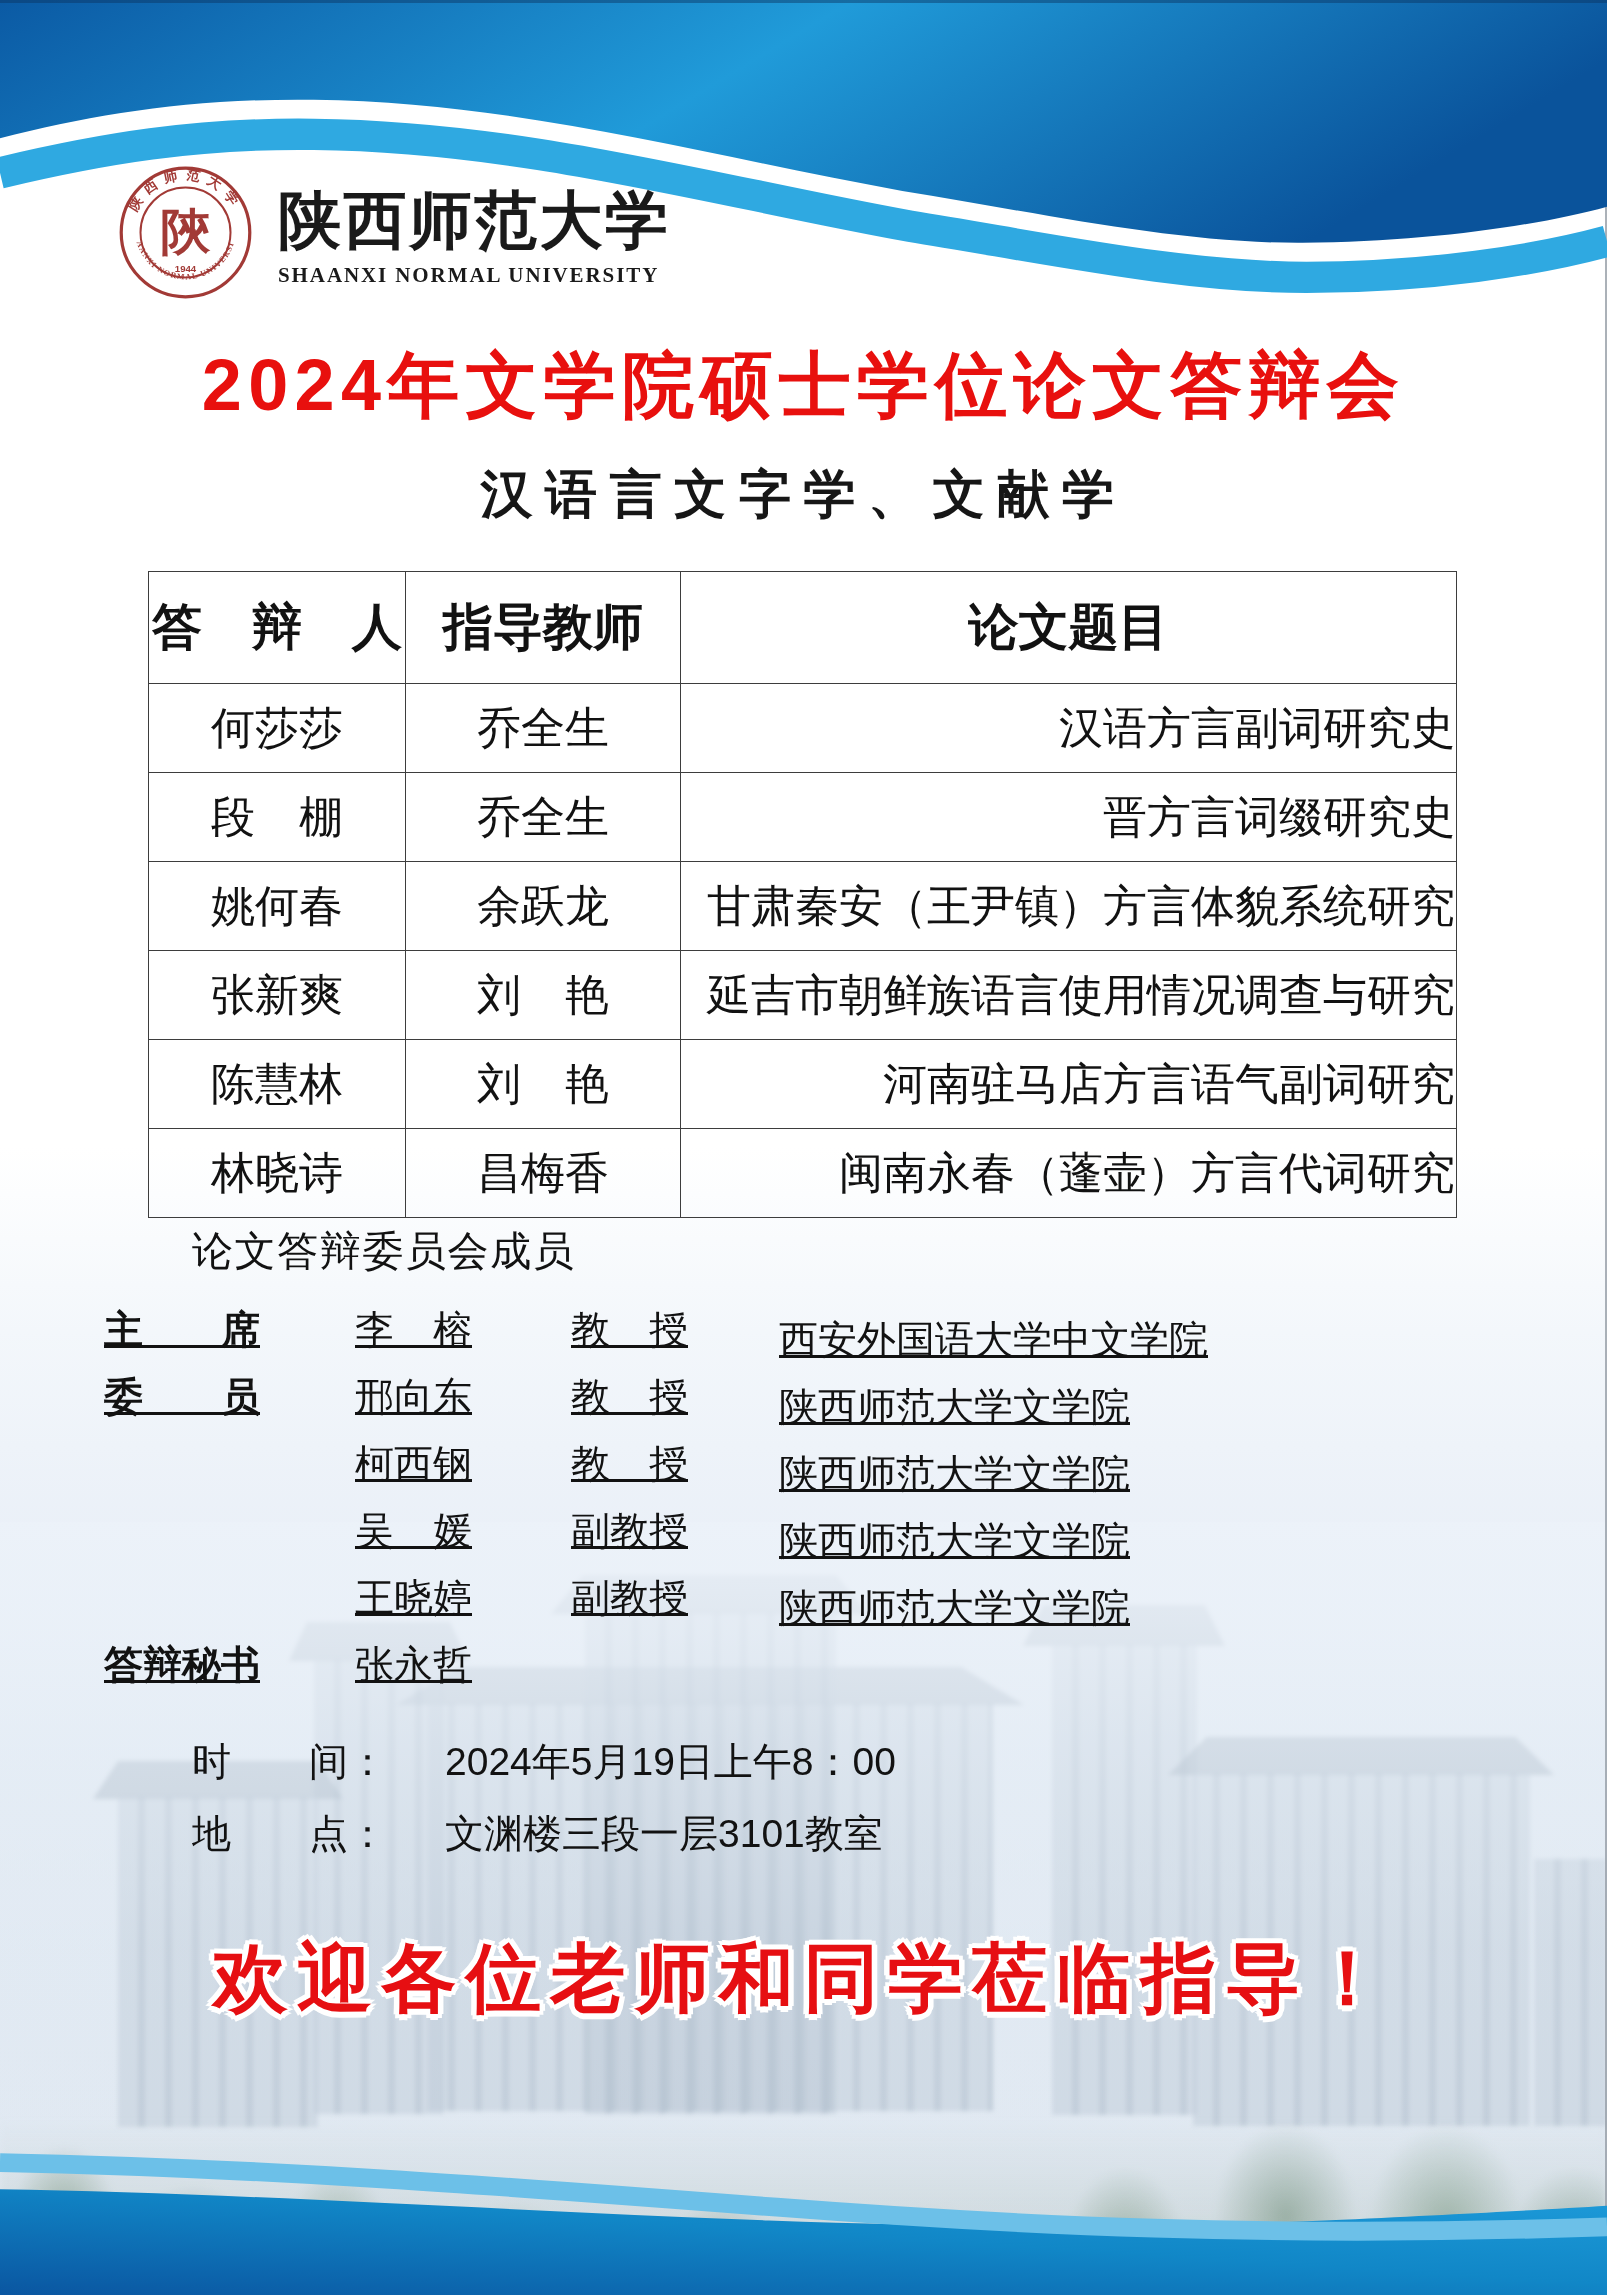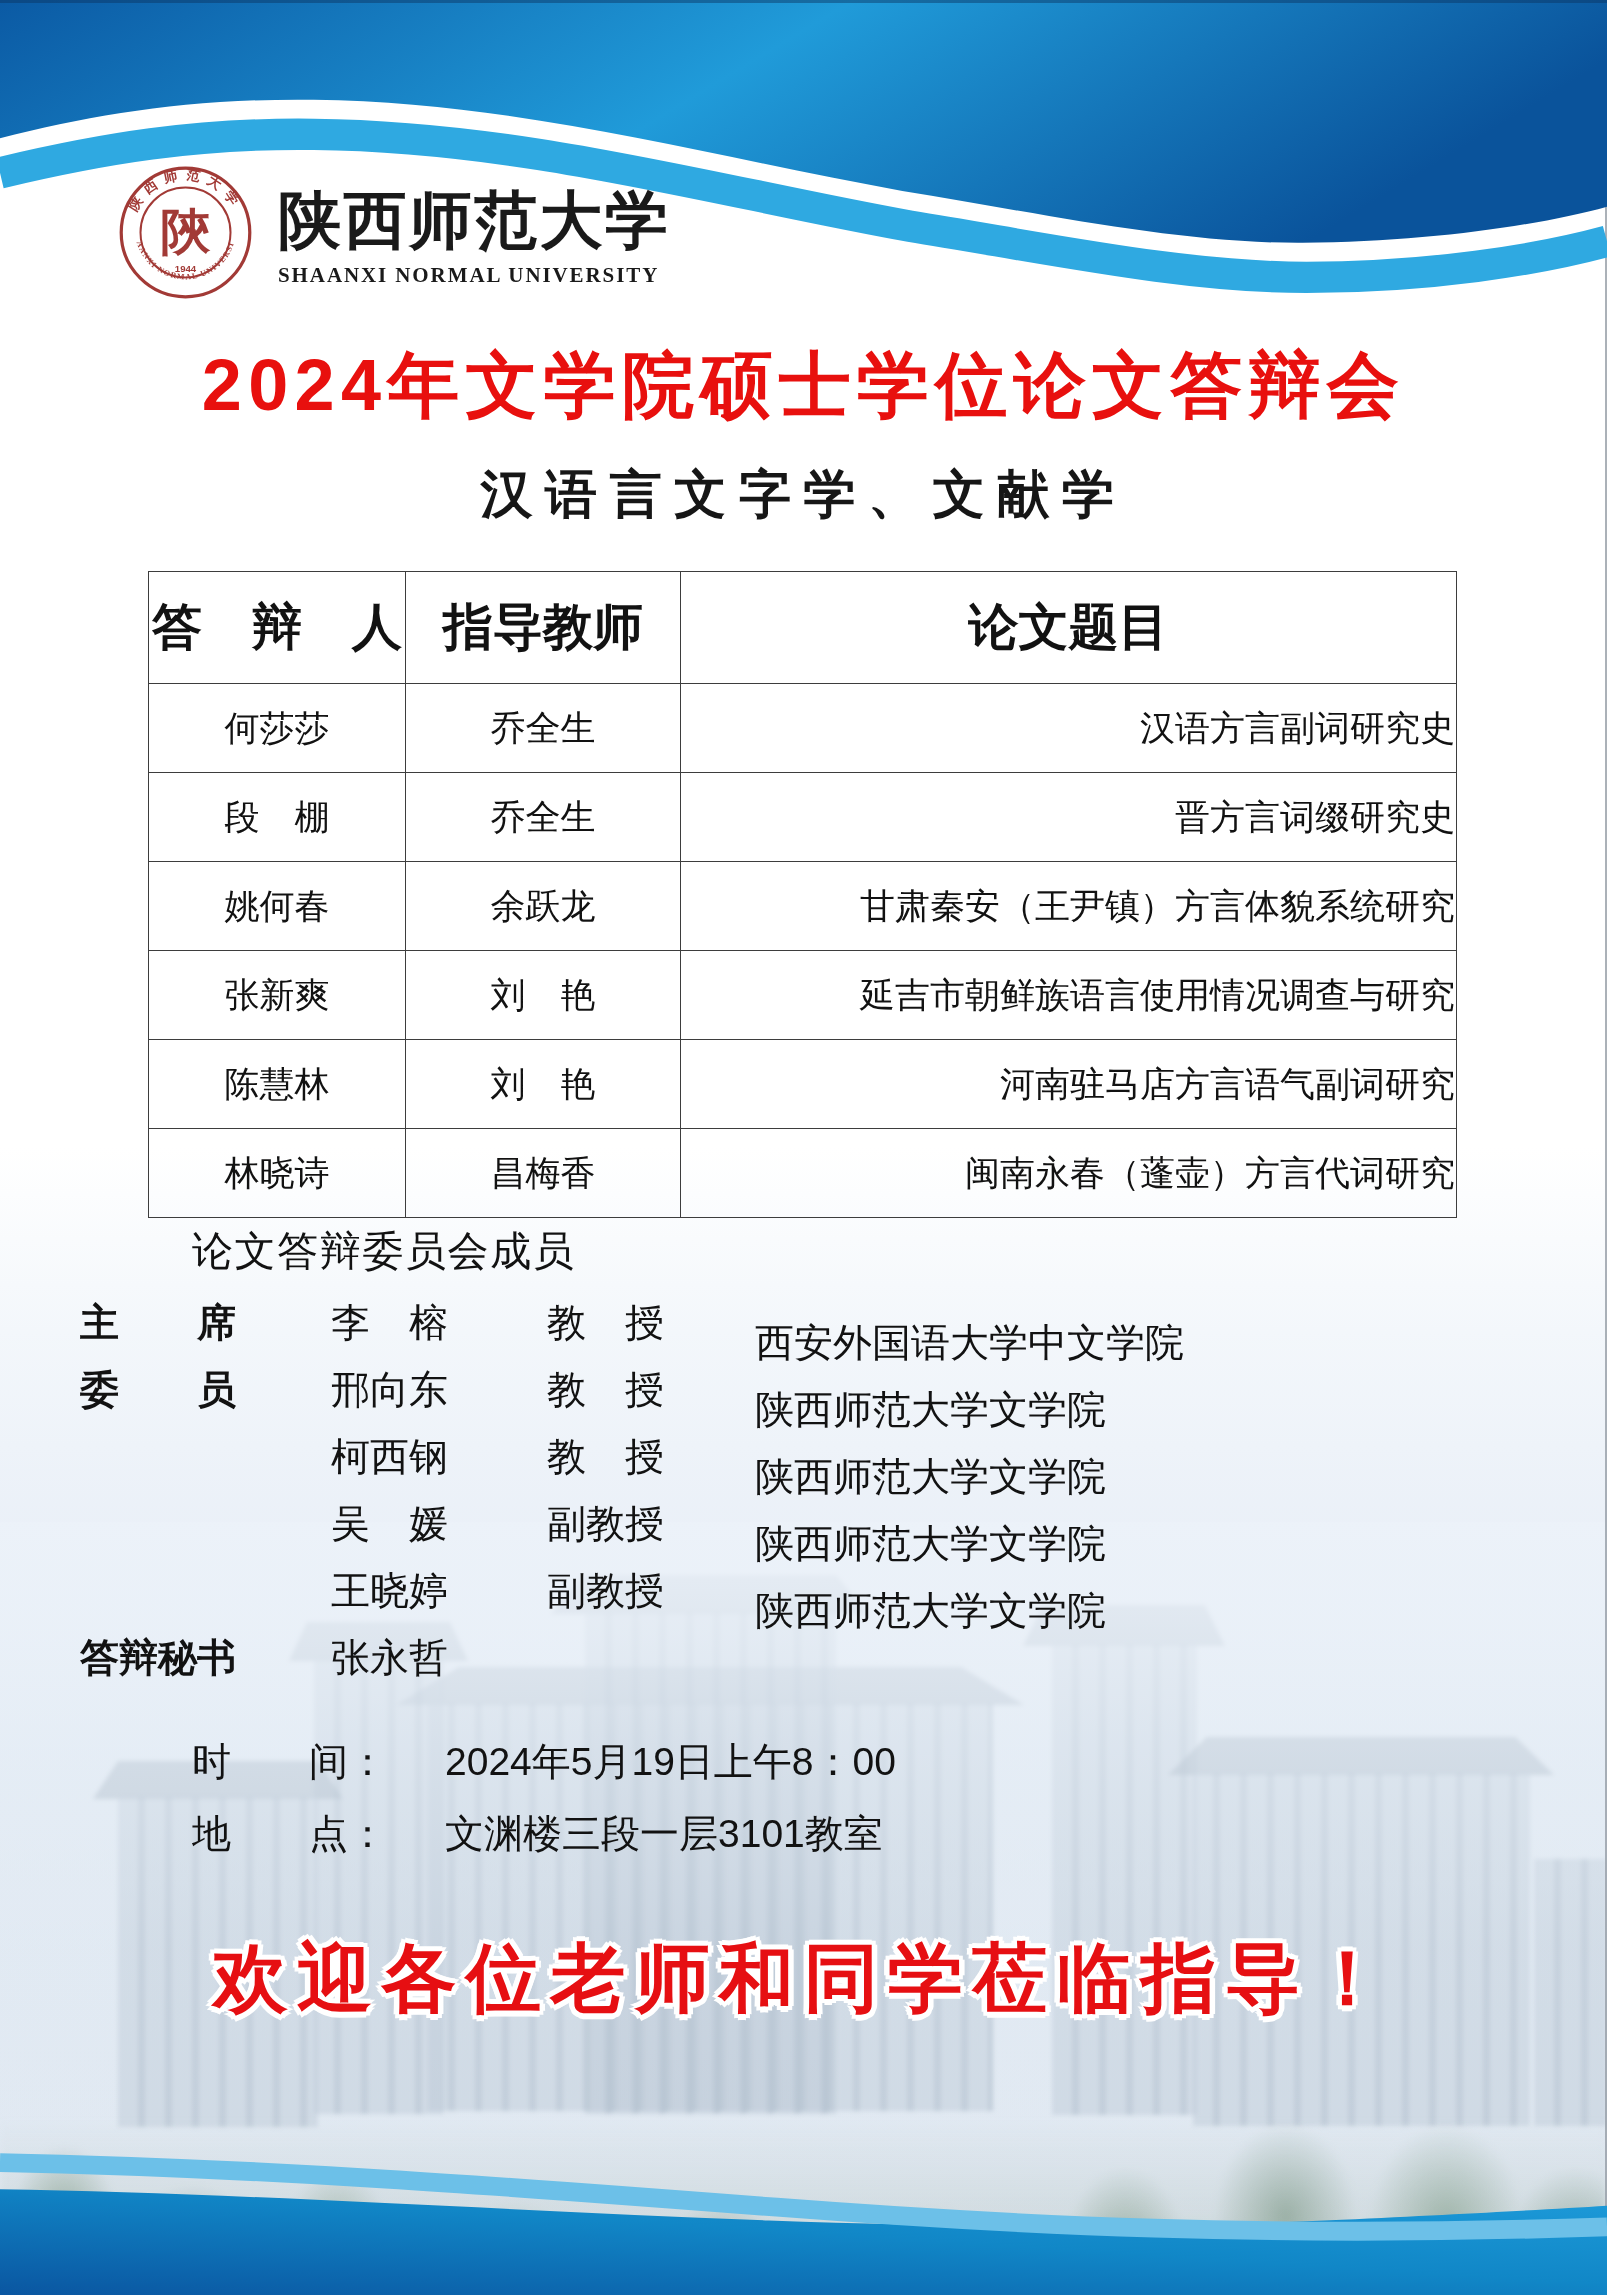--- a/index.html
+++ b/index.html
@@ -42,28 +42,28 @@
   .uni-cn{font-family:"DejaVu Serif",serif;font-weight:bold;font-size:63px;letter-spacing:2.4px;color:#1a1a1a;line-height:1;}
   .uni-en{font-family:"Liberation Serif",serif;font-weight:bold;font-size:21px;letter-spacing:1.9px;color:#1a1a1a;margin-top:11px;}
   .main-title{position:absolute;left:0;top:338px;width:100%;text-align:center;z-index:3;
     font-size:72px;font-weight:bold;letter-spacing:6.3px;color:#e8100e;}
   .sub-title{position:absolute;left:0;top:460px;width:100%;text-align:center;z-index:3;
     font-family:"DejaVu Serif",serif;font-weight:bold;font-size:52px;letter-spacing:12.6px;color:#161616;}
   
   table.defense{position:absolute;left:148px;top:571px;width:1307px;z-index:3;border-collapse:collapse;table-layout:fixed;}
   table.defense th,table.defense td{border:1.6px solid #3d3d3d;}
   table.defense th{height:109px;font-size:50px;font-weight:bold;text-align:center;}
-  table.defense td{height:86px;font-size:35px;}
+  table.defense td{height:86px;font-size:44px;}
   .col1{width:257px;} .col2{width:275px;} .col3{width:776px;}
   td.c-center{text-align:center;}
   td.c-title{text-align:right;padding-left:24px;}
   
   .sec-heading{position:absolute;left:192px;top:1224px;z-index:3;font-size:41px;font-weight:normal;letter-spacing:1.6px;}
   .committee{position:absolute;left:0;top:1296px;width:100%;z-index:3;}
-  .crow{display:flex;height:67px;padding-left:80px;font-size:39px;}
+  .crow{display:flex;align-items:center;height:67px;padding-left:104px;font-size:39px;text-decoration:underline;}
   .crole{width:196px;font-weight:bold;flex:none;}
   .cname{width:192px;margin-left:55px;flex:none;}
   .ctitle{width:184px;margin-left:24px;flex:none;}
   .caffil{margin-left:24px;flex:none;margin-top:20px;}
   
   .schedule-time{position:absolute;top:1728px;}
   .schedule-place{position:absolute;top:1800px;}
   .srow{left:0;width:100%;display:flex;align-items:center;height:67px;padding-left:192px;font-size:39px;z-index:3;}
   .slabel{width:253px;font-weight:normal;flex:none;}
   .svalue{flex:none;}

